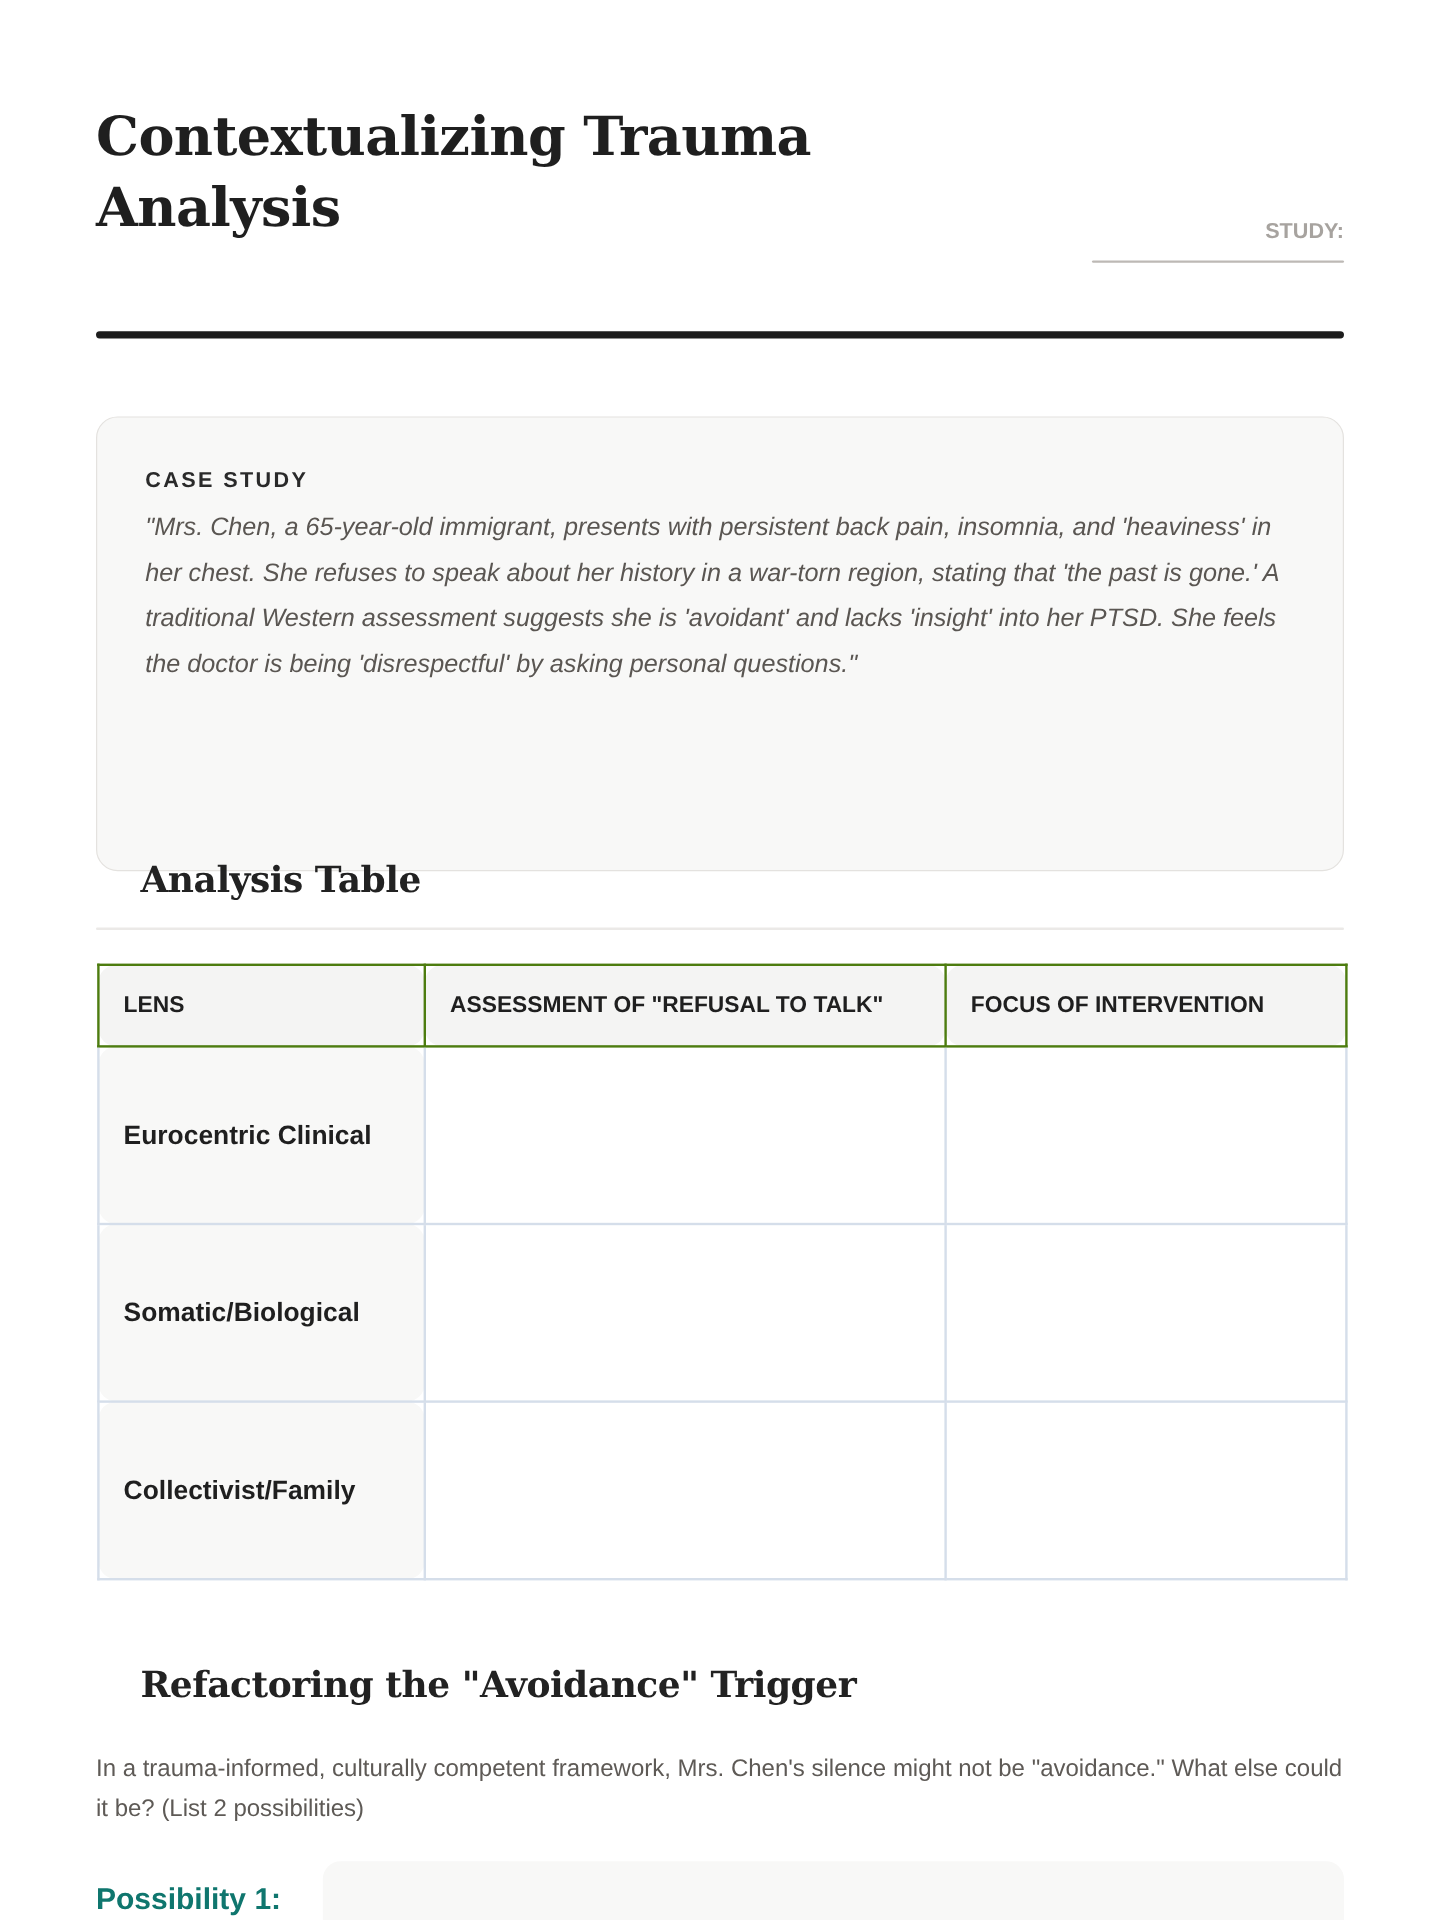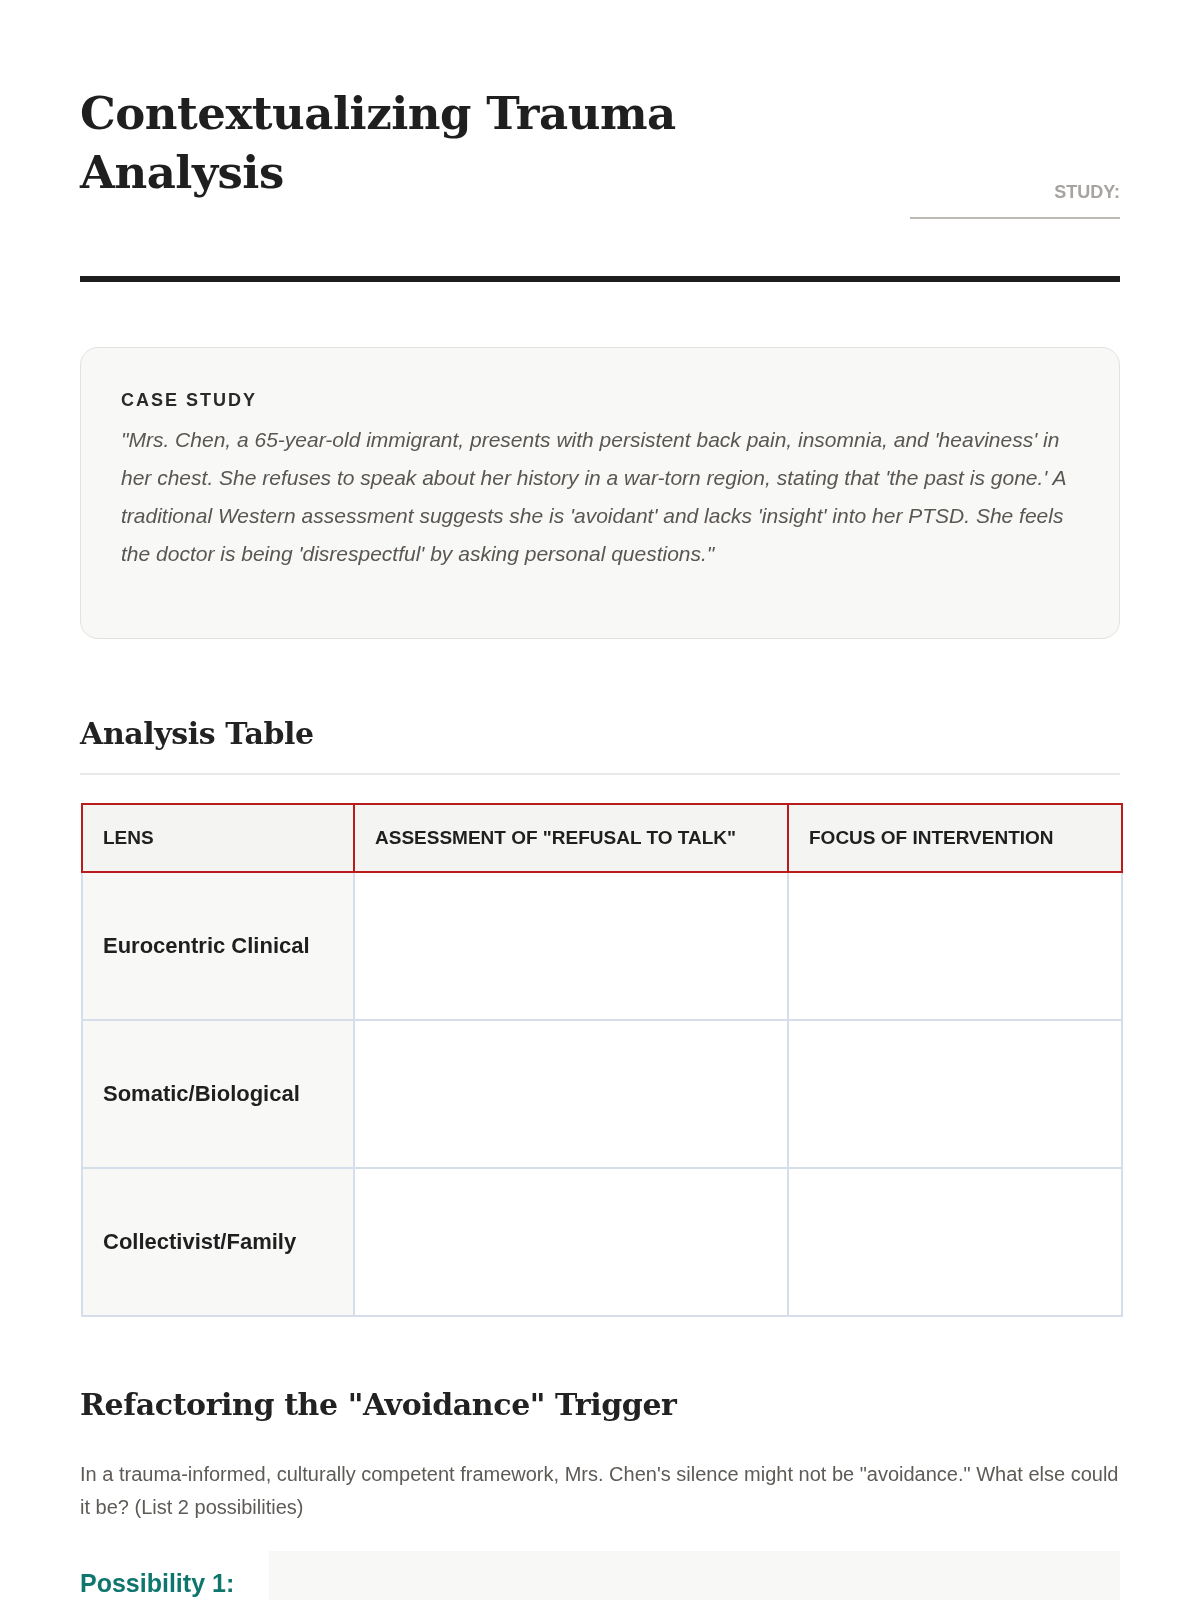--- a/index.html
+++ b/index.html
@@ -1,37 +1,37 @@
 <!DOCTYPE html>
 <html><head>
   <meta charset="utf-8">
   <style>
-    * { box-sizing: border-box; margin: 0; padding: 0; }
+    * { box-sizing: border-box; margin: 0; padding: 0; border-radius: 15px; }
     html, body { width: 1200px; height: 1600px; overflow: hidden; background: #ffffff; }
     body { font-family: "Liberation Sans", sans-serif; color: #222; }
     .page { position: relative; width: 1200px; height: 1600px; padding: 0 80px; }
 
     .header { position: absolute; left: 80px; right: 80px; top: 84px; height: 198px; }
     .title { font-family: "DejaVu Serif", serif; font-weight: bold; font-size: 45px; line-height: 59px; color: #1f1f1f; letter-spacing: -0.5px; width: 640px; }
     .subtitle { margin-top: 2px; font-weight: bold; font-size: 22px; letter-spacing: 2.2px; color: #e4570e; }
     .name-block { position: absolute; right: 0; top: 98px; width: 210px; text-align: right; }
     .name-label { font-weight: bold; font-size: 18px; color: #a7a39f; }
     .name-line { margin-top: 14px; height: 2px; background: #bdb9b5; }
     .header-rule { position: absolute; left: 0; right: 0; bottom: 0; height: 6px; background: #1d1d1d; }
 
-    .case-box { position: absolute; left: 80px; right: 80px; top: 347px; height: 292px; background: #f8f8f7; border: 1.5px solid #e4e2df; border-radius: 18px; padding: 42px 40px 0 40px; }
+    .case-box { position: absolute; left: 80px; right: 80px; top: 347px; height: 379px; background: #f8f8f7; border: 1.5px solid #e4e2df; border-radius: 18px; padding: 42px 40px 0 40px; }
     .case-label { font-weight: bold; font-size: 18px; letter-spacing: 2px; color: #2a2a2a; }
     .case-text { margin-top: 10px; font-style: italic; font-size: 21px; line-height: 38px; color: #5a5652; }
 
-    .section-title { font-family: "DejaVu Serif", serif; font-weight: bold; font-size: 30px; color: #222; letter-spacing: -0.4px; }
+    .section-title { font-family: "DejaVu Serif", serif; font-weight: bold; font-size: 30px; color: #222; letter-spacing: -0.4px; margin-left: 37px; }
     .analysis-title { position: absolute; left: 80px; top: 716px; }
     .analysis-rule { position: absolute; left: 80px; right: 80px; top: 773px; height: 2px; background: #ebe9e7; }
 
     table.analysis { position: absolute; left: 81px; top: 803px; width: 1040px; border-collapse: collapse; table-layout: fixed; }
-    table.analysis th { background: #f4f4f3; border: 2px solid #b91c1c; height: 68px; text-align: left; padding: 0 20px; font-size: 19px; font-weight: bold; color: #1f1f1f; }
+    table.analysis th { background: #f4f4f3; border: 2px solid #4d7c0f; height: 68px; text-align: left; padding: 0 20px; font-size: 19px; font-weight: bold; color: #1f1f1f; }
     table.analysis td { border: 2px solid #d5deea; height: 148px; padding: 0 20px; }
     table.analysis td.lens { background: #f8f8f7; font-size: 22px; font-weight: bold; color: #1f1f1f; margin-left: 29px; }
     table.analysis td.blank { background: #ffffff; }
 
     .refactor-title { position: absolute; left: 80px; top: 1387px; }
     .refactor-desc { position: absolute; left: 80px; top: 1458px; width: 1040px; font-size: 20px; line-height: 33px; color: #5e5a56; }
 
     .possibility { position: absolute; left: 80px; top: 1551px; right: 80px; height: 60px; }
     .possibility-label { position: absolute; left: 0; top: 18px; font-weight: bold; font-size: 25px; color: #0f766e; }
     .possibility-box { position: absolute; left: 189px; right: 0; top: 0; height: 100px; background: #f8f8f7; }

